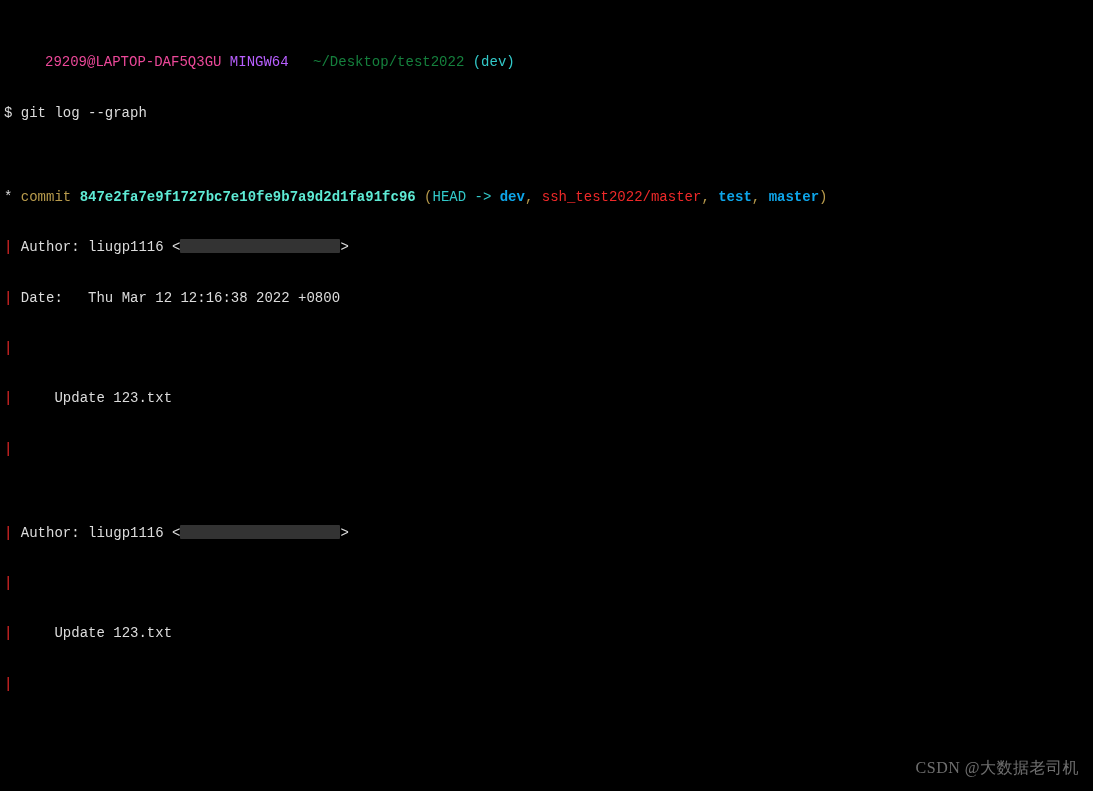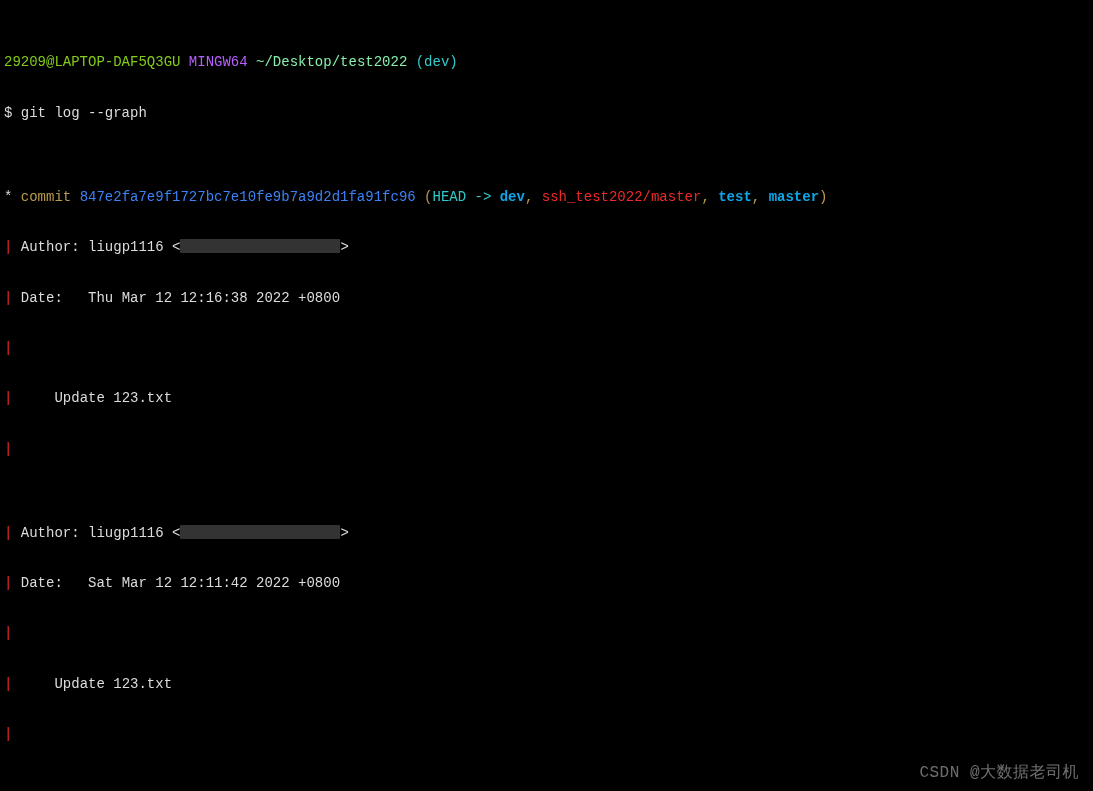--- a/index.html
+++ b/index.html
@@ -12,45 +12,45 @@
     line-height: 1.2;
     width: 1093px;
     height: 791px;
     overflow: hidden;
   }
   .term {
     padding: 4px 4px 0 4px;
     white-space: pre;
   }
   .line { white-space: pre; }
-  .c-user { color: #84cc16; }
+  .c-user { color: #ec4899; margin-left: 41px; }
   .c-host { color: #b85fff; }
-  .c-path { color: #86efac; }
+  .c-path { color: #15803d; margin-left: 16px; }
   .c-branch { color: #32c9c9; }
   .c-white { color: #dcdcdc; }
-  .c-hash { color: #3b82f6; }
+  .c-hash { color: #5eead4; font-weight: bold; }
   .c-refhead { color: #32c9c9; text-align: center; }
   .c-refsep { color: #b89b4c; }
   .c-reflocal { color: #0ea5e9; font-weight: bold; }
   .c-refremote { color: #ef2929; text-align: right; }
   .c-refcommit { color: #b89b4c; text-align: right; }
   .pipe { color: #ef2929; }
   .star { color: #dcdcdc; }
   .redacted {
     display: inline-block;
     vertical-align: -2px;
     height: 14px;
     background: #333;
     border-radius: 1px;
   }
   .watermark {
     position: absolute;
     right: 14px;
-    bottom: 8px;
-    font-family: Liberation Mono, monospace;
+    bottom: 14px;
+    font-family: Liberation Serif, serif;
     font-size: 16px;
     color: rgba(200,200,200,0.55);
     letter-spacing: 0.5px;
   }
 </style>
 </head>
 <body>
 
 <div class="term">
 
@@ -60,21 +60,20 @@
   
   <div class="line"><span class="star">* </span><span class="c-refcommit">commit </span><span class="c-hash">847e2fa7e9f1727bc7e10fe9b7a9d2d1fa91fc96</span><span class="c-refsep"> (</span><span class="c-refhead">HEAD -&gt; </span><span class="c-reflocal">dev</span><span class="c-refsep">, </span><span class="c-refremote">ssh_test2022/master</span><span class="c-refsep">, </span><span class="c-reflocal">test</span><span class="c-refsep">, </span><span class="c-reflocal">master</span><span class="c-refsep">)</span></div>
   <div class="line"><span class="pipe">| </span><span class="c-white">Author: liugp1116 &lt;</span><span class="redacted" style="width:160px"></span><span class="c-white">&gt;</span></div>
   <div class="line"><span class="pipe">| </span><span class="c-white">Date:   Thu Mar 12 12:16:38 2022 +0800</span></div>
   <div class="line"><span class="pipe">| </span></div>
   <div class="line"><span class="pipe">|     </span><span class="c-white">Update 123.txt</span></div>
   <div class="line"><span class="pipe">| </span></div>
 
   
   <div class="line"><span class="pipe">| </span><span class="c-white">Author: liugp1116 &lt;</span><span class="redacted" style="width:160px"></span><span class="c-white">&gt;</span></div>
-  <div class="line"><span class="pipe">| </span><span class="c-white">Date:   Sat Mar 12 12:11:42 2022 +0800</span></div>
   <div class="line"><span class="pipe">| </span></div>
   <div class="line"><span class="pipe">|     </span><span class="c-white">Update 123.txt</span></div>
   <div class="line"><span class="pipe">| </span></div>
 
   
   
   
   
   
   

